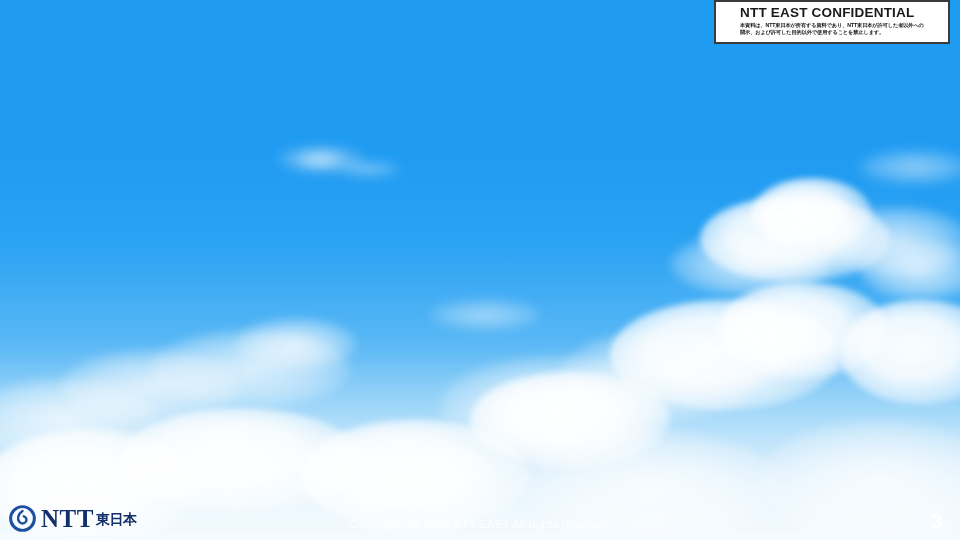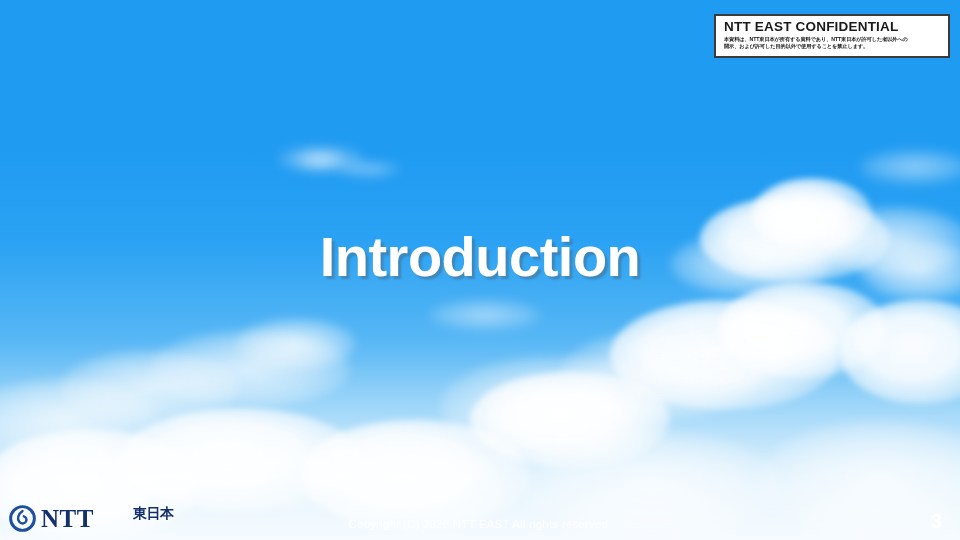--- a/index.html
+++ b/index.html
@@ -68,27 +68,27 @@
         rgba(255,255,255,0.30) 35%,
         rgba(255,255,255,0.62) 66%,
         rgba(255,255,255,0.80) 100%);
     filter: blur(10px);
   }
 
   
   .confidential-box {
     position: absolute;
     left: 714px;
-    top: 14px;
+    top: 0;
     width: 236px;
     height: 44px;
     background: #ffffff;
     border: 2px solid #3a3a3a;
     box-sizing: border-box;
-    padding: 3px 5px 2px 8px;
+    padding: 3px 5px 2px 24px;
   }
   .confidential-title {
     font-size: 13.5px;
     font-weight: bold;
     color: #1a1a1a;
     letter-spacing: 0.2px;
     line-height: 15px;
     white-space: nowrap;
   }
   .confidential-body {
@@ -123,23 +123,22 @@
     align-items: center;
     gap: 5px;
   }
   .logo-mark {
     width: 27px;
     height: 27px;
     flex: 0 0 auto;
   }
   .logo-text {
     display: flex;
-    align-items: flex-start;
+    align-items: center;
     color: #14306b;
-    gap: 37px;
   }
   .logo-ntt {
     font-family: "Liberation Serif", serif;
     font-weight: bold;
     font-size: 25px;
     letter-spacing: 0.5px;
     line-height: 1;
   }
   .logo-jp {
     font-size: 14px;
@@ -206,21 +205,20 @@
     <div class="cloud wisp" style="left:860px; top:150px; width:110px; height:34px;"></div>
     <div class="haze"></div>
   </div>
 
   <div class="confidential-box">
     <div class="confidential-title">NTT EAST CONFIDENTIAL</div>
     <div class="confidential-body">本資料は、NTT東日本が所有する資料であり、NTT東日本が許可した者以外への</div>
     <div class="confidential-body" style="margin-top:0;">開示、および許可した目的以外で使用することを禁止します。</div>
   </div>
 
-  <div class="slide-title">Introduction</div>
 
   <div class="logo">
     <svg class="logo-mark" viewBox="0 0 100 100">
       <circle cx="50" cy="50" r="44" fill="none" stroke="#1d4f9e" stroke-width="11"></circle>
       <path d="M50 22 C32 34 30 52 38 62 C45 71 58 70 63 61 C67 53 63 44 55 42" fill="none" stroke="#1d4f9e" stroke-width="9" stroke-linecap="round"></path>
     </svg>
     <span class="logo-text">
       <span class="logo-ntt">NTT</span>
       <span class="logo-jp">東日本</span>
     </span>

